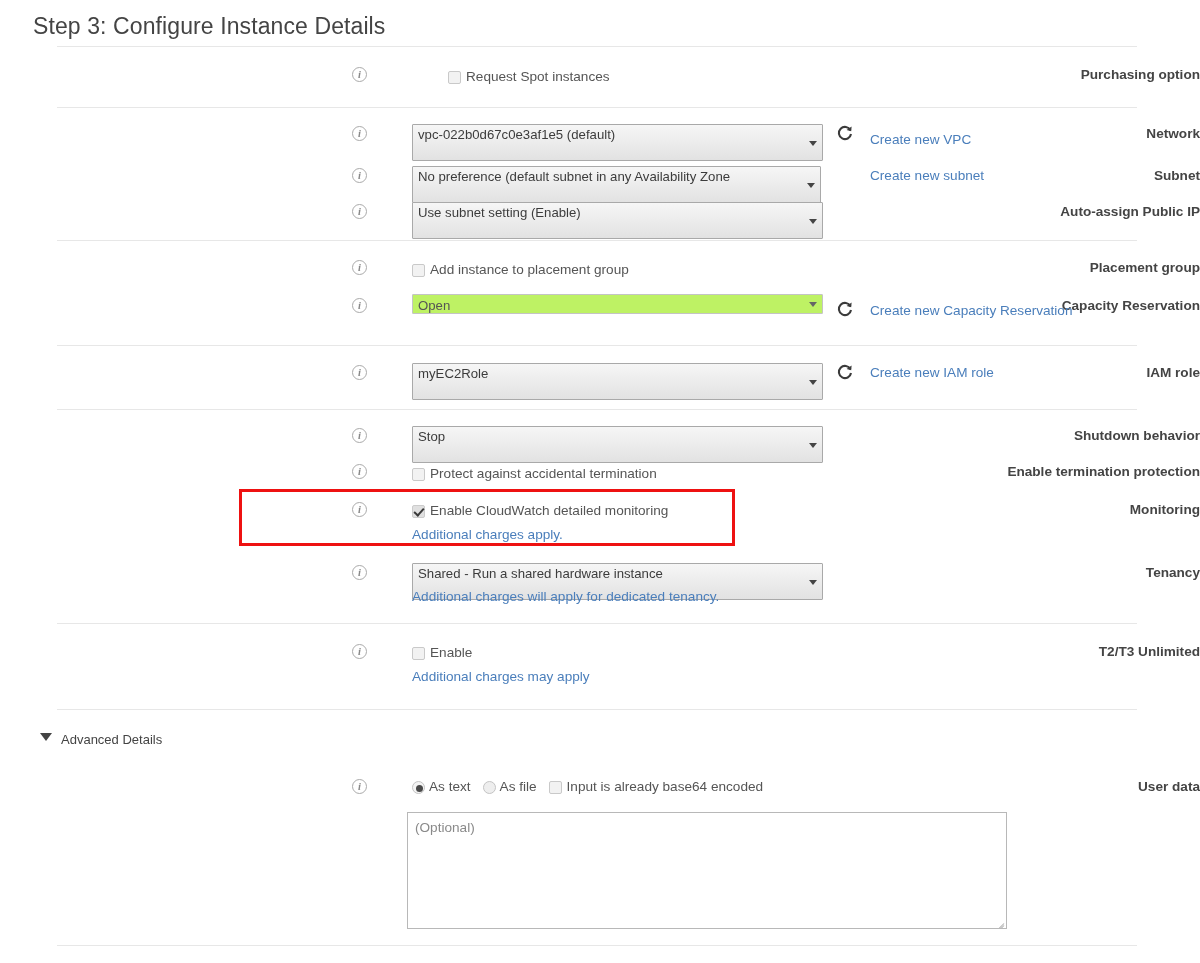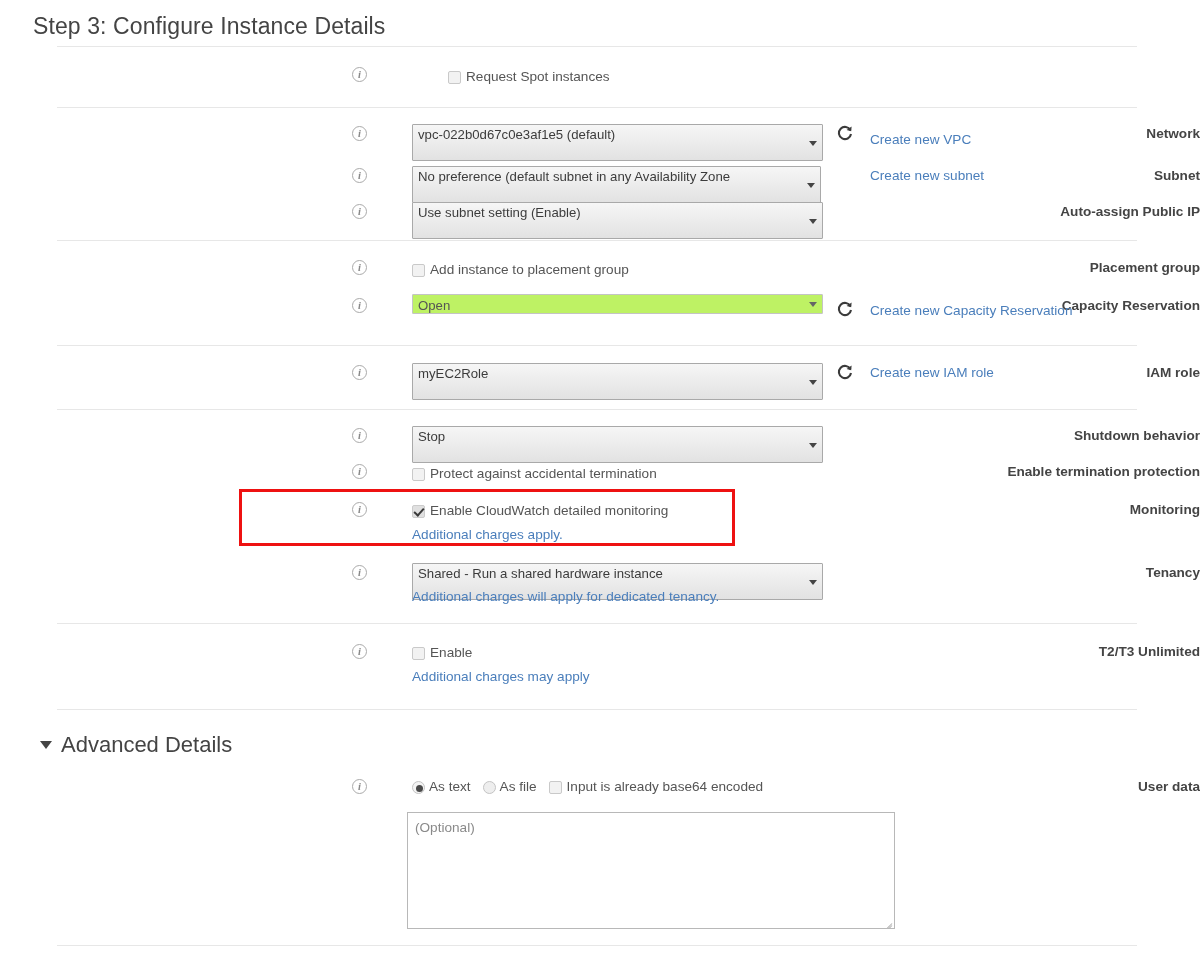--- a/index.html
+++ b/index.html
@@ -190,40 +190,40 @@
     left: 239px; top: 489px;
     width: 496px; height: 57px;
     border: 3px solid #ee1111;
     pointer-events: none;
   }
 
   
   .adv {
     position: absolute;
     left: 40px; top: 732px;
-    font-size: 22px;
+    font-size: 13px;
     color: #444444;
     white-space: nowrap;
   }
   .adv .tri {
     display: inline-block;
     width: 0; height: 0;
     border-left: 6px solid transparent;
     border-right: 6px solid transparent;
     border-top: 8px solid #444444;
     vertical-align: 3px;
     margin-right: 9px;
   }
   .adv .adv-label { display: inline-block; }
 
   
   .ta {
     position: absolute;
     left: 407px; top: 812px;
-    width: 488px; height: 117px;
+    width: 600px; height: 117px;
     background: #ffffff;
     border: 1px solid #b8b8b8;
     font-size: 13.6px;
     color: #8a8a8a;
     padding: 6px 7px;
     line-height: 17px;
     overflow: hidden;
   }
   .ta .grip {
     position: absolute;
@@ -244,20 +244,21 @@
 </style>
 </head>
 <body>
 
 <div class="page">
 
   <div class="page-title">Step 3: Configure Instance Details</div>
   <div class="hr" style="top:46px;"></div>
 
   <div class="row" style="top:65px;">
+    <div class="lbl">Purchasing option</div>
     <div class="info-icon">i</div>
     <div class="ctl" style="top:3px;padding-left:36px;">
       <span class="cbox plain"></span><span class="cb-text">Request Spot instances</span>
     </div>
   </div>
   <div class="hr" style="top:107px;"></div>
 
   <div class="row" style="top:124px;">
     <div class="lbl">Network</div>
     <div class="info-icon">i</div>

